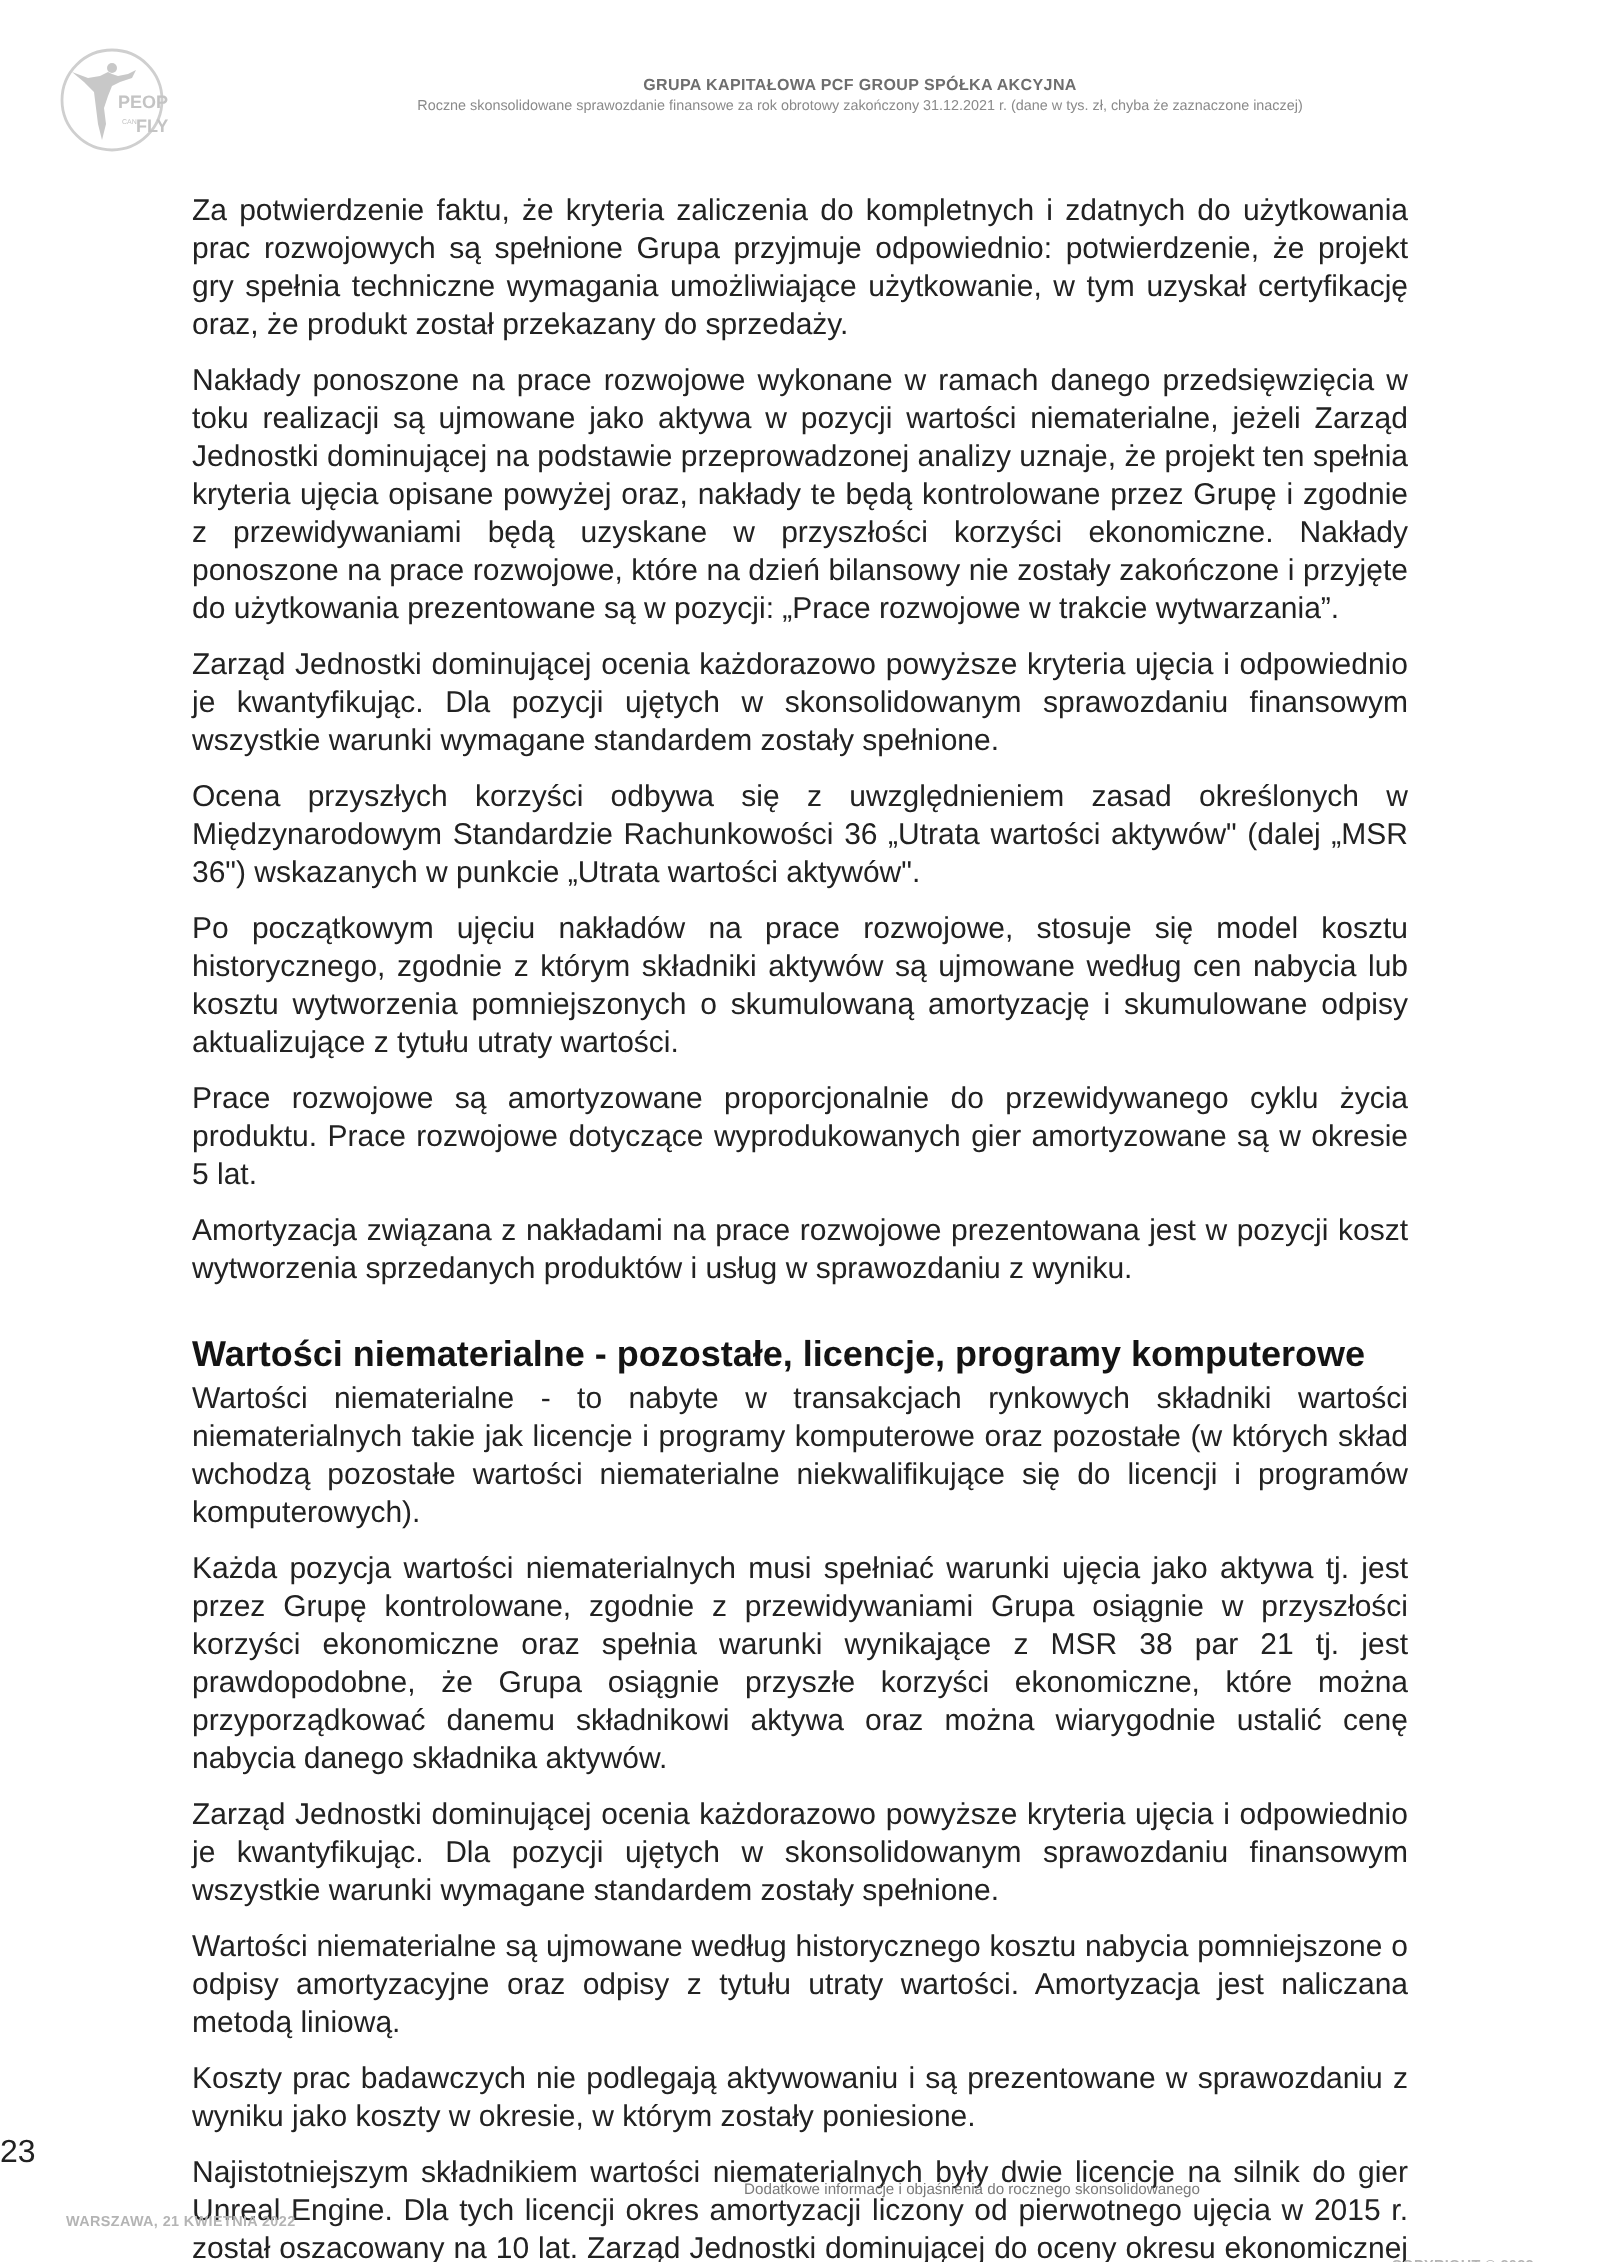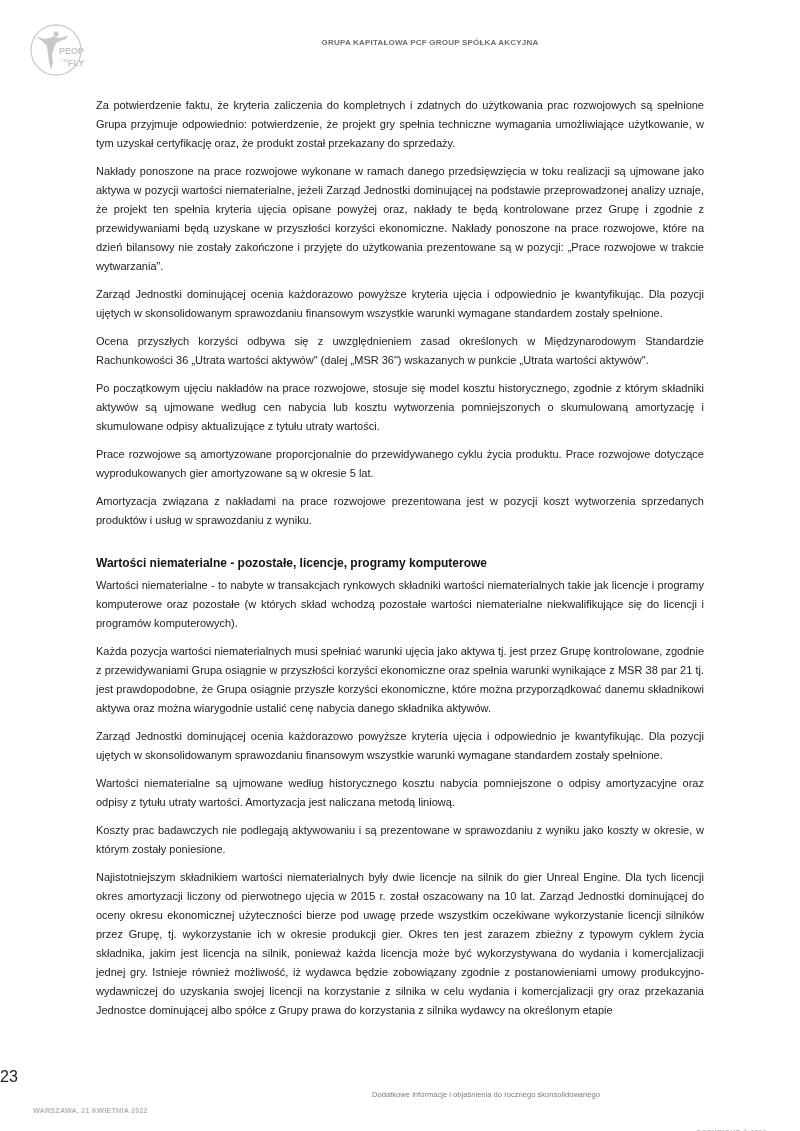--- a/index.html
+++ b/index.html
@@ -44,28 +44,28 @@
       margin-left: -60px;
       margin-right: -60px;
     }
     .content {
       position: absolute;
       left: 96px;
       top: 96px;
       width: 608px;
     }
     .para {
-      font-size: 11px;
+      font-size: 15px;
       line-height: 19px;
       text-align: justify;
       margin: 0 0 9px 0;
       color: #222222;
     }
     .section-heading {
-      font-size: 12px;
+      font-size: 18px;
       font-weight: bold;
       color: #141414;
       margin: 24px 0 4px 0;
       line-height: 18px;
     }
     .page-number {
       position: absolute;
       top: 1068px;
       left: 0;
       width: 740px;
@@ -112,20 +112,21 @@
     <path d="M8 14 L16 17 L22 16 L26 14 L28 15 L31 16 L36 15 L40 13 L38 17 L32 19 L28 21 L26 26 L24 32 L25 40 L23 48 L21 40 L20 32 L19 24 L14 19 Z" fill="#c8c8c8"></path>
     <circle cx="28" cy="12" r="2.5" fill="#c8c8c8"></circle>
     <text x="31" y="32" font-family="Liberation Sans, sans-serif" font-size="9" font-weight="bold" fill="#c4c4c4">PEOPLE</text>
     <text x="33" y="40" font-family="Liberation Sans, sans-serif" font-size="3.5" fill="#c4c4c4">CAN</text>
     <text x="40" y="44" font-family="Liberation Sans, sans-serif" font-size="9" font-weight="bold" fill="#c4c4c4">FLY</text>
   </svg>
 </div>
 
 <div class="header">
   <div class="header-title">GRUPA KAPITAŁOWA PCF GROUP SPÓŁKA AKCYJNA</div>
+  <div class="header-subtitle">Roczne skonsolidowane sprawozdanie finansowe za rok obrotowy zakończony 31.12.2021 r. (dane w tys. zł, chyba że zaznaczone inaczej)</div>
 </div>
 
 <div class="content">
   <p class="para">Za potwierdzenie faktu, że kryteria zaliczenia do kompletnych i zdatnych do użytkowania prac rozwojowych są spełnione Grupa przyjmuje odpowiednio: potwierdzenie, że projekt gry spełnia techniczne wymagania umożliwiające użytkowanie, w tym uzyskał certyfikację oraz, że produkt został przekazany do sprzedaży.</p>
   <p class="para">Nakłady ponoszone na prace rozwojowe wykonane w ramach danego przedsięwzięcia w toku realizacji są ujmowane jako aktywa w pozycji wartości niematerialne, jeżeli Zarząd Jednostki dominującej na podstawie przeprowadzonej analizy uznaje, że projekt ten spełnia kryteria ujęcia opisane powyżej oraz, nakłady te będą kontrolowane przez Grupę i zgodnie z przewidywaniami będą uzyskane w przyszłości korzyści ekonomiczne. Nakłady ponoszone na prace rozwojowe, które na dzień bilansowy nie zostały zakończone i przyjęte do użytkowania prezentowane są w pozycji: „Prace rozwojowe w trakcie wytwarzania”.</p>
   <p class="para">Zarząd Jednostki dominującej ocenia każdorazowo powyższe kryteria ujęcia i odpowiednio je kwantyfikując. Dla pozycji ujętych w skonsolidowanym sprawozdaniu finansowym wszystkie warunki wymagane standardem zostały spełnione.</p>
   <p class="para">Ocena przyszłych korzyści odbywa się z uwzględnieniem zasad określonych w Międzynarodowym Standardzie Rachunkowości 36 „Utrata wartości aktywów" (dalej „MSR 36") wskazanych w punkcie „Utrata wartości aktywów".</p>
   <p class="para">Po początkowym ujęciu nakładów na prace rozwojowe, stosuje się model kosztu historycznego, zgodnie z którym składniki aktywów są ujmowane według cen nabycia lub kosztu wytworzenia pomniejszonych o skumulowaną amortyzację i skumulowane odpisy aktualizujące z tytułu utraty wartości.</p>
   <p class="para">Prace rozwojowe są amortyzowane proporcjonalnie do przewidywanego cyklu życia produktu. Prace rozwojowe dotyczące wyprodukowanych gier amortyzowane są w okresie 5 lat.</p>
   <p class="para">Amortyzacja związana z nakładami na prace rozwojowe prezentowana jest w pozycji koszt wytworzenia sprzedanych produktów i usług w sprawozdaniu z wyniku.</p>

